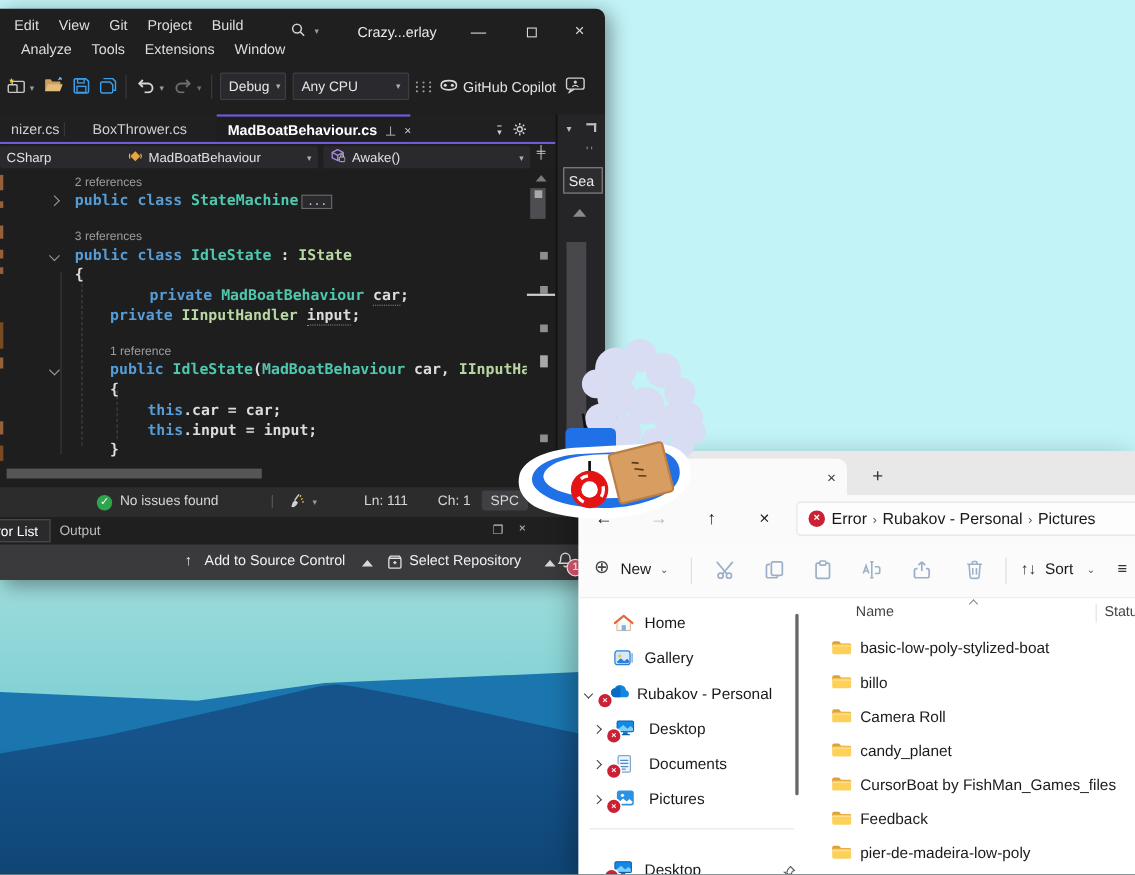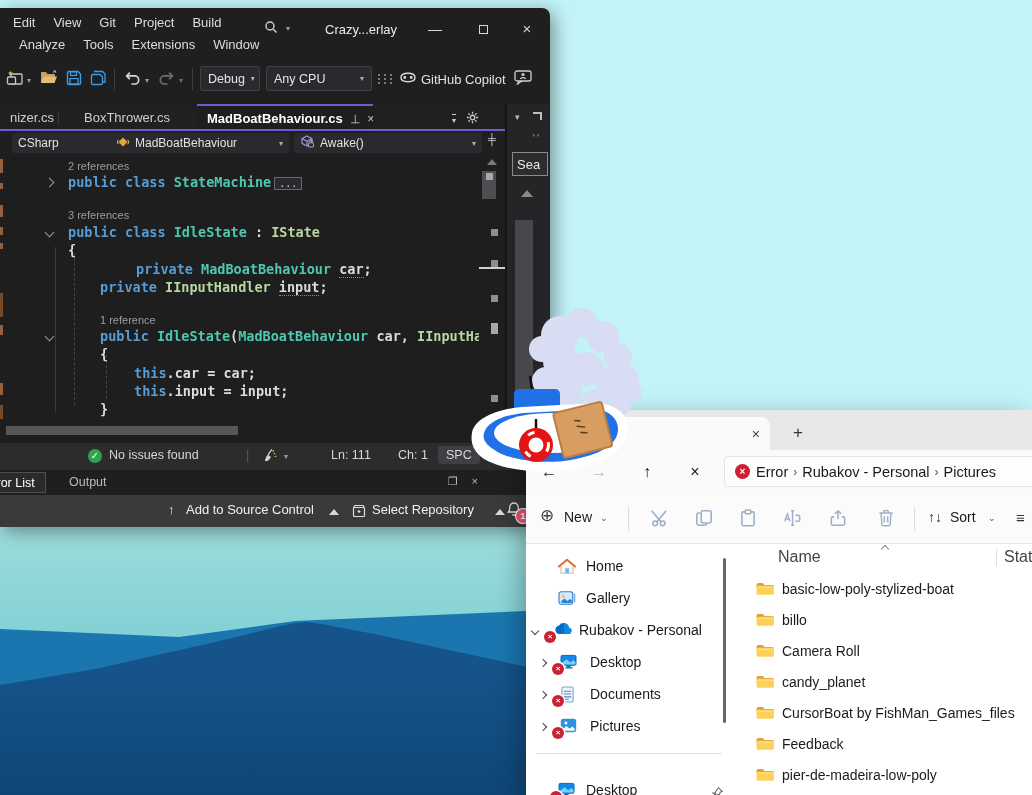--- a/index.html
+++ b/index.html
@@ -121,21 +121,21 @@
   .sb-label { position:absolute; top:6px; font-size:14px; color:#191919; white-space:nowrap; }
   .sb-ico { position:absolute; top:6px; }
   .sb-chev { position:absolute; top:12px; width:6px; height:6px; border-right:1.5px solid #454545; border-bottom:1.5px solid #454545; }
   .sb-chev.down { transform:rotate(45deg); }
   .sb-chev.right { transform:rotate(-45deg); }
   .sb-err { position:absolute; width:12px; height:12px; border-radius:50%; background:#ca2134; color:#fff; font-size:8px; font-weight:bold; text-align:center; line-height:12px; box-shadow:0 0 0 1.5px #fff; }
   .sb-pin { position:absolute; top:9px; }
   .sb-divider { position:absolute; left:10px; top:209px; width:186px; height:1px; background:#e4e4e4; }
   .sb-scroll { position:absolute; left:197px; top:14px; width:3px; height:165px; background:#666; border-radius:2px; }
 
-  .list-header { position:absolute; top:4px; font-size:16px; color:#444; }
+  .list-header { position:absolute; top:4px; font-size:13px; color:#444; }
   .col-asc { position:absolute; left:356px; top:2px; width:6px; height:6px; border-left:1.5px solid #888; border-top:1.5px solid #888; transform:rotate(45deg); }
   .col-sep { position:absolute; left:470px; top:5px; width:1px; height:17px; background:#e0e0e0; }
   .file-row { position:absolute; left:220px; width:286px; height:31px; }
   .file-ico { position:absolute; left:9px; top:7px; }
   .file-label { position:absolute; left:36px; top:7px; font-size:14px; color:#1b1b1b; white-space:nowrap; }
 
   .boat { position:absolute; left:460px; top:297px; }
 </style>
 </head>
 <body>
@@ -267,21 +267,21 @@
         <span style="border-top:1.5px solid #cfcfcf;padding-top:1px;font-size:8px;color:#cfcfcf">▾</span>
         <span><svg viewBox="0 0 12 12" width="13" height="13">
               <circle cx="6" cy="6" r="2.1" fill="none" stroke="#cfcfcf" stroke-width="1.2"></circle>
               <path d="M6 0.8 v1.8 M6 9.4 v1.8 M0.8 6 h1.8 M9.4 6 h1.8 M2.2 2.2 l1.3 1.3 M8.5 8.5 l1.3 1.3 M9.8 2.2 8.5 3.5 M3.5 8.5 2.2 9.8" stroke="#cfcfcf" stroke-width="1.2"></path>
             </svg></span>
       </div>
     </div>
     <div class="strip-line"></div>
 
     <div class="vs-navbar">
-      <div class="nb-box" style="left:12px;width:122px">
+      <div class="nb-box" style="left:0;width:122px">
           <span>CSharp</span>
           <span class="nb-caret">▾</span>
         </div>
       <div class="nb-box" style="left:111px;width:178px">
         <span><svg viewBox="0 0 12 12" width="12" height="12">
               <rect x="2.8" y="2.8" width="6.4" height="6.4" transform="rotate(45 6 6)" fill="#e8a53c"></rect>
               <path d="M1.2 3.8 0.4 6 1.2 8.2 M10.8 3.8 11.6 6 10.8 8.2" stroke="#e8c06a" stroke-width="1" fill="none"></path>
             </svg></span>
         <span>MadBoatBehaviour</span>
           <span class="nb-caret">▾</span>
@@ -366,21 +366,21 @@
       <span class="st tb-caret" style="left:284px;top:9px">▾</span>
       <span class="st" style="left:331px">Ln: 111</span>
       <span class="st" style="left:398px">Ch: 1</span>
       <span class="st st-spc" style="left:438px">SPC</span>
       <span class="st" style="left:490px">CRLF</span>
     </div>
 
     <div class="vs-panelrow">
       <div id="panel-tabs">
           <div class="ptab active" style="left: -26px; width: 72px;">Error List</div>
-          <div class="ptab" style="left: 60px;">Output</div>
+          <div class="ptab" style="left: 45px;">Output</div>
         </div>
       <div class="pr-icons">
         <span>❐</span>
         <span>×</span>
       </div>
     </div>
 
     <div class="vs-gitbar">
       <span class="gb" style="left:168px">↑</span>
       <span class="gb" style="left:186px">Add to Source Control</span>

